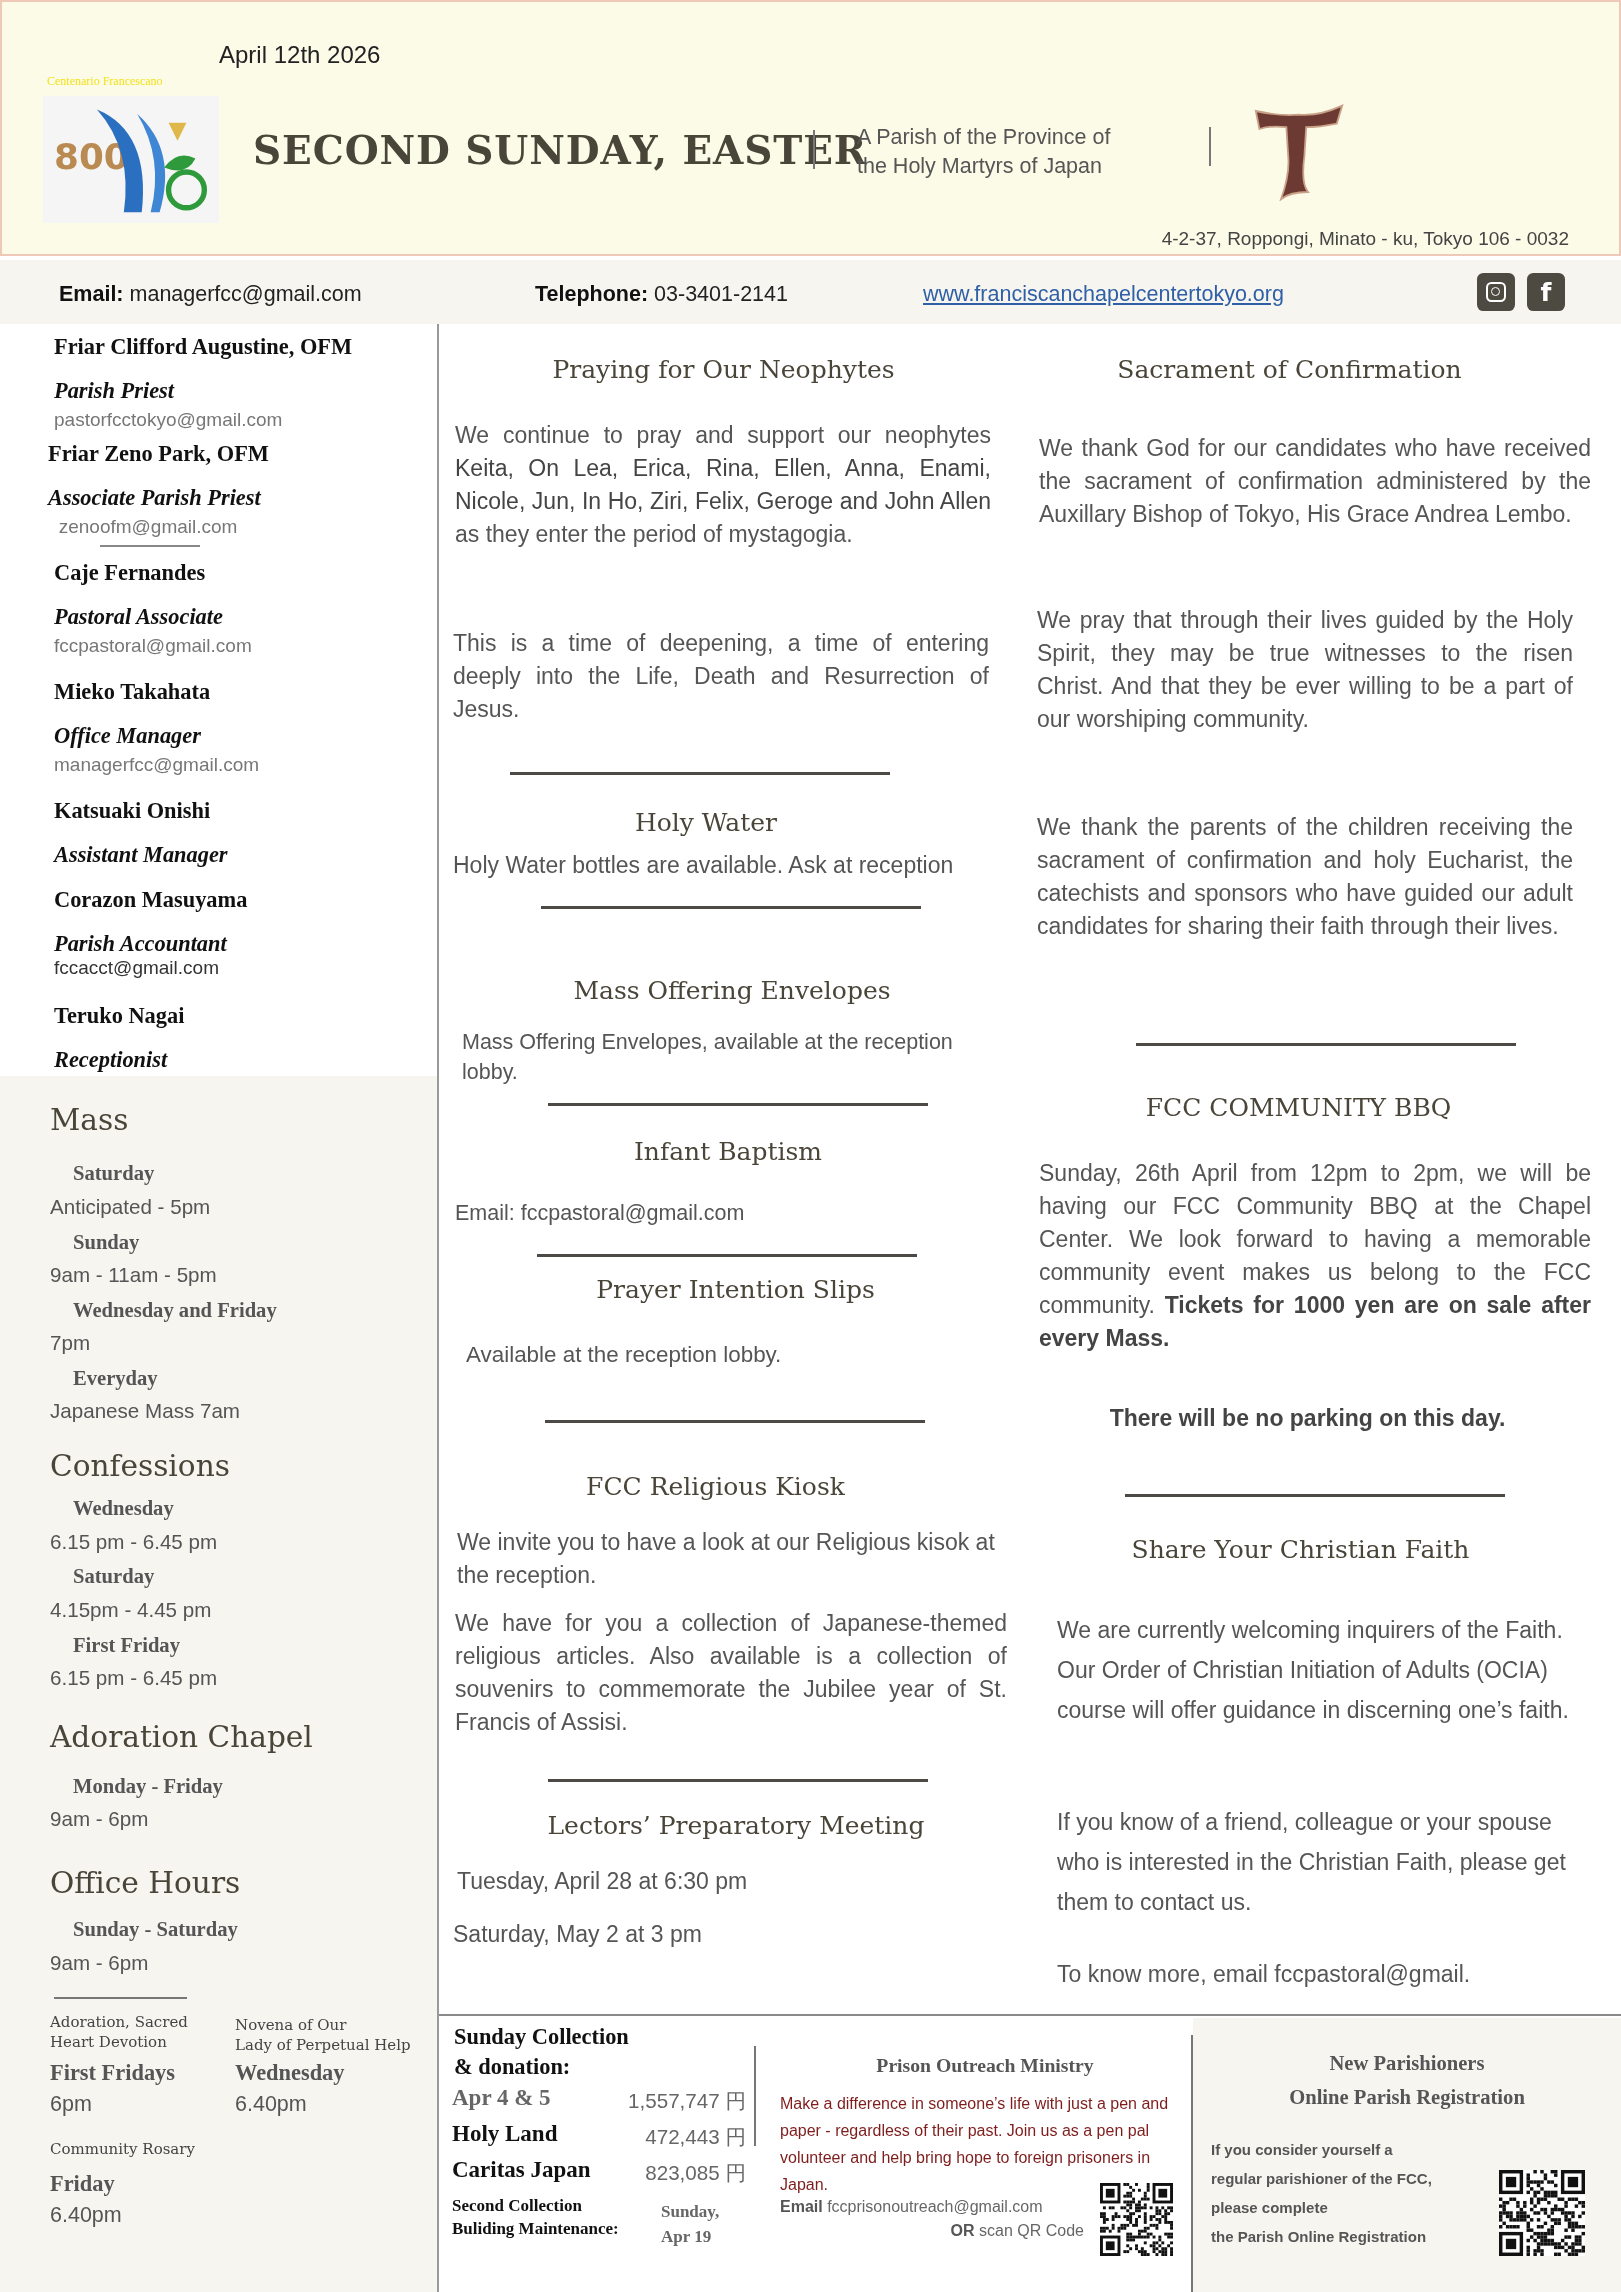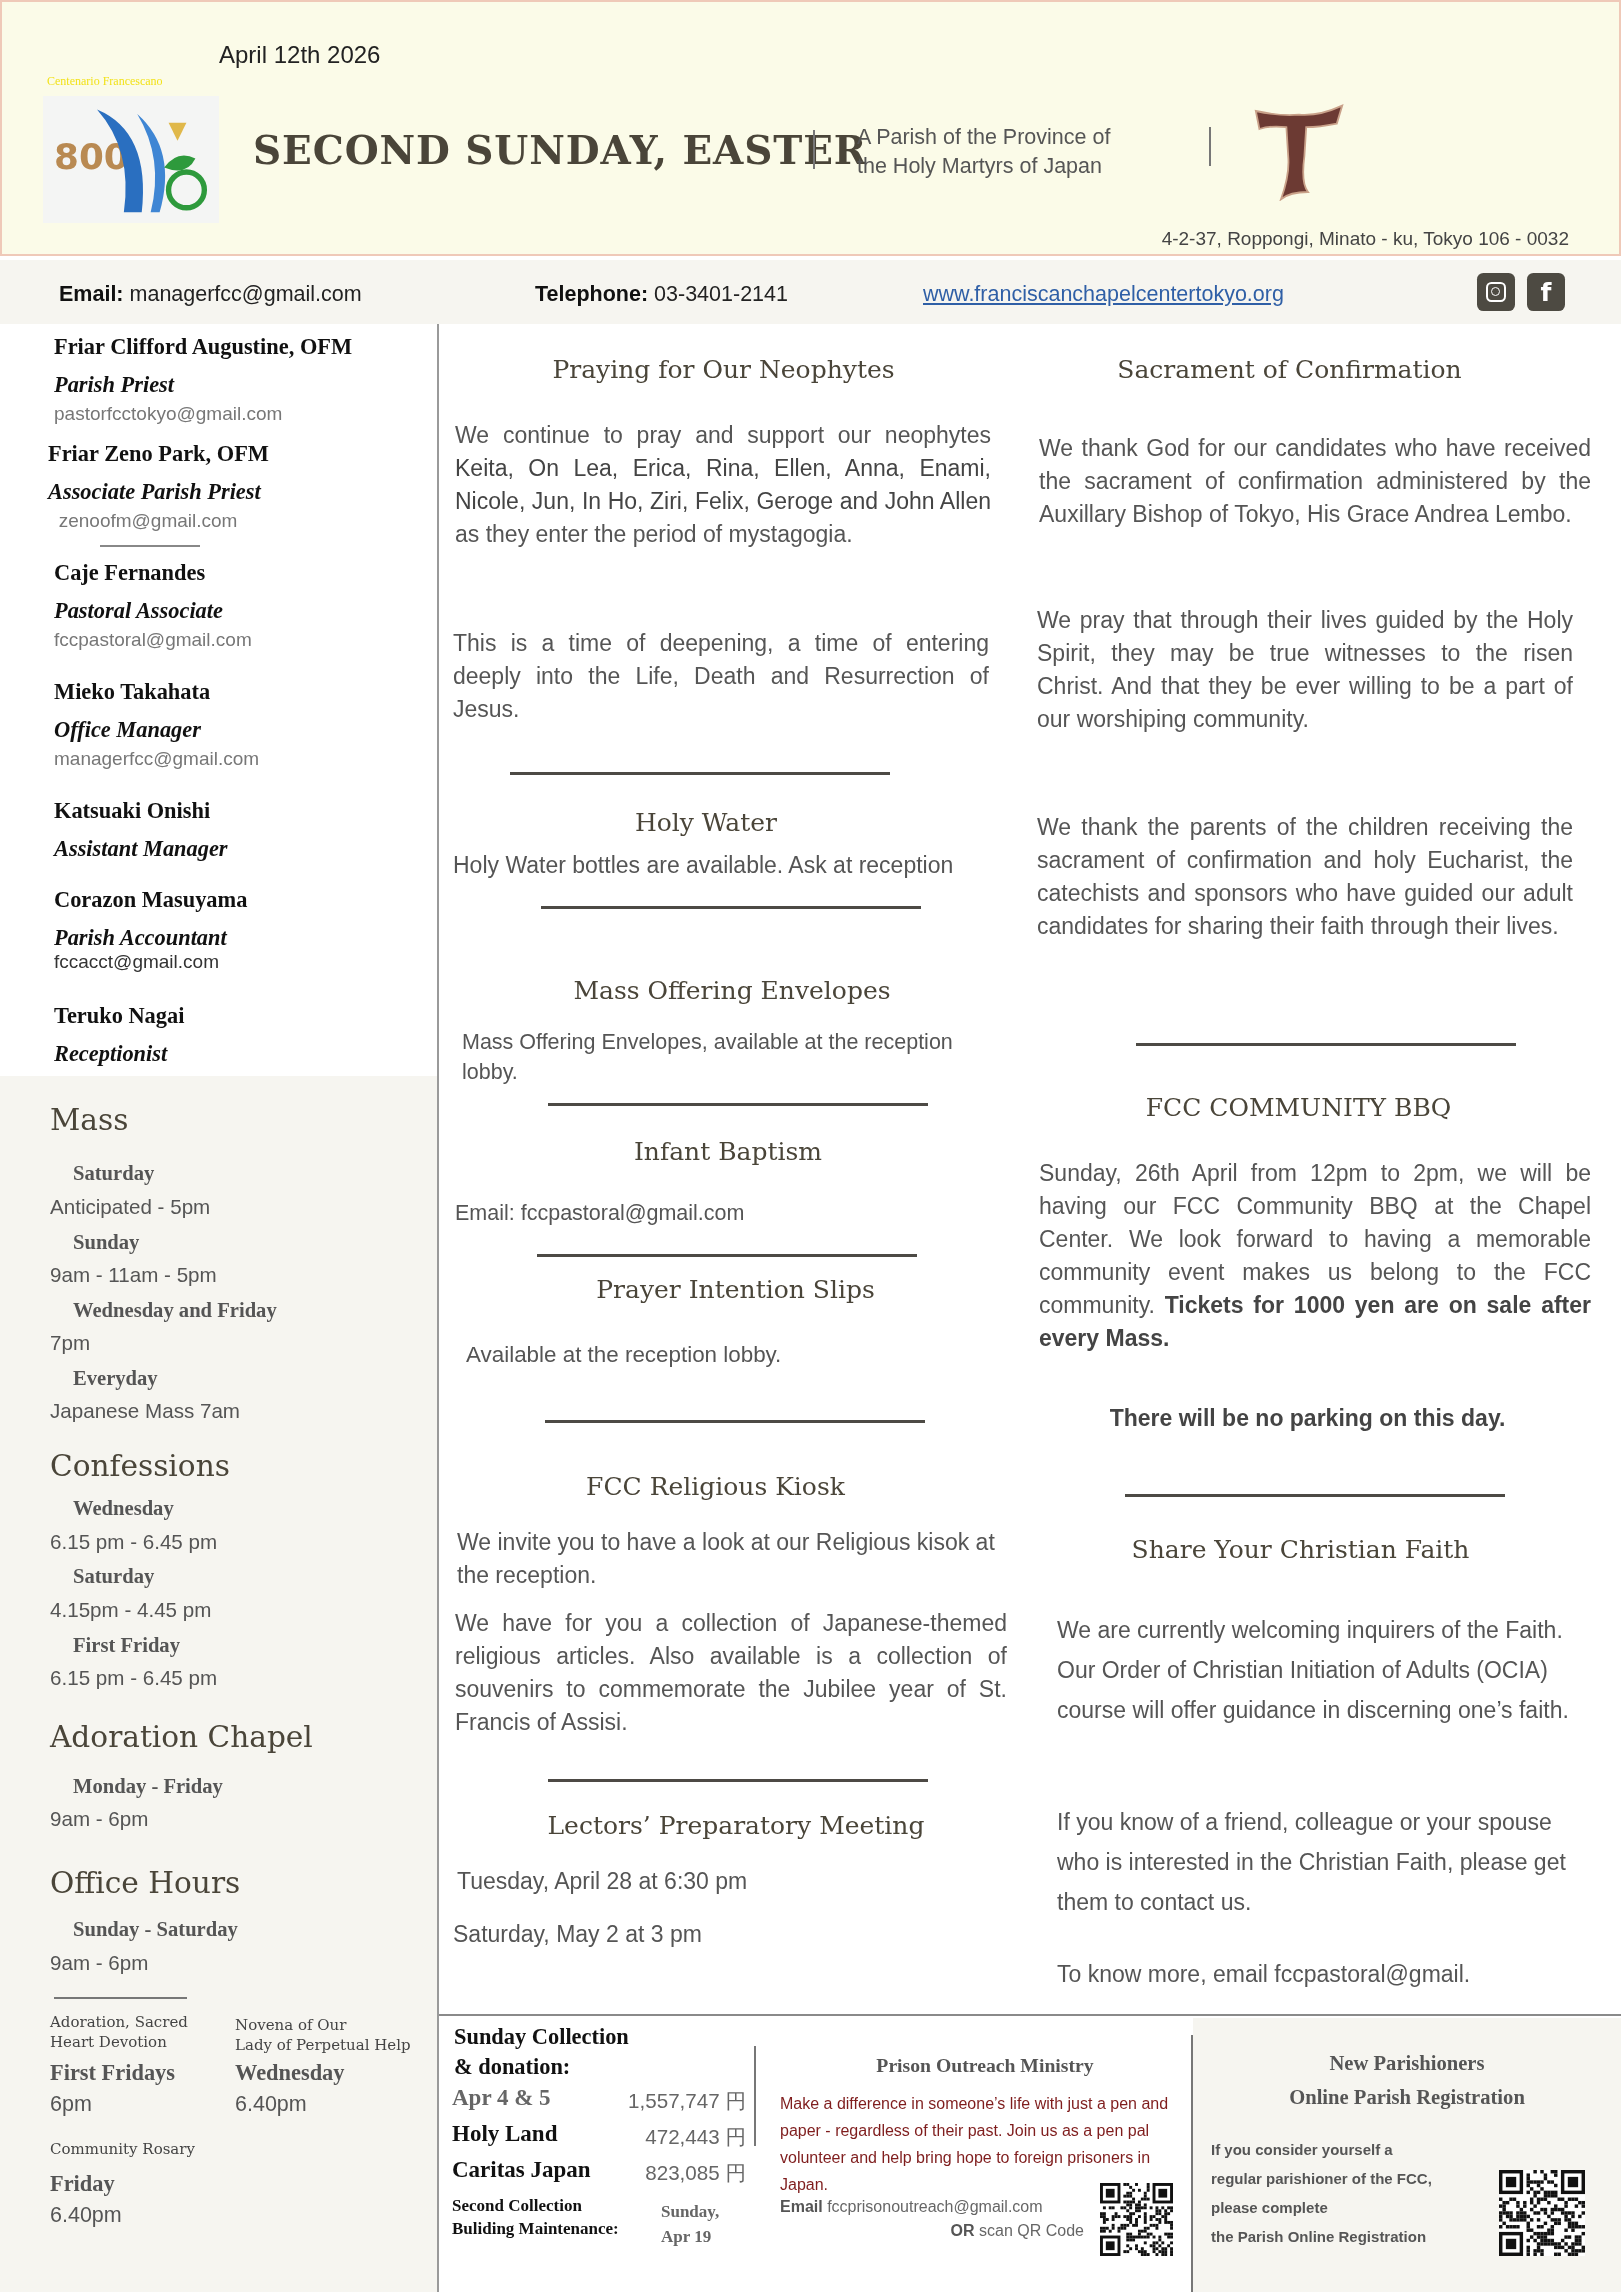--- a/index.html
+++ b/index.html
@@ -38,21 +38,21 @@
   .social.fb { left: 1527px; font-size: 25px; }
   .ig-box { width: 19.7px; height: 19.7px; border: 2.7px solid #fff; border-radius: 5.4px; position: relative; }
   .ig-box::after { content: ""; position: absolute; left: 2.7px; top: 2.7px; width: 9px; height: 9px; border: 1.8px solid #fff; border-radius: 50%; box-sizing: border-box; }
 
   
   .sidebar-staff { position: absolute; left: 0; top: 324px; width: 437px; height: 752px; background: #fff; }
   .sidebar-sched { position: absolute; left: 0; top: 1076px; width: 437px; height: 1216px; background: #f6f5f0; }
   .col-divider { position: absolute; left: 437px; top: 324px; width: 1.8px; height: 1969px; background: #9a9a9a; }
   .staff { position: absolute; left: 54px; font-family: "Liberation Serif", serif; }
   .staff .nm { font-size: 22.4px; font-weight: bold; color: #111; display: block; }
-  .staff .rl { font-size: 22.4px; font-style: italic; font-weight: bold; color: #111; display: block; margin-top: 12px; }
+  .staff .rl { font-size: 22.4px; font-style: italic; font-weight: bold; color: #111; display: block; margin-top: 18px; }
   .staff .em { font-size: 19px; color: #777; font-family: "Liberation Sans", sans-serif; display: block; margin-top: 5.4px; }
   .staff-rule { position: absolute; left: 100px; top: 545px; width: 100px; height: 1.8px; background: #888; }
 
   .sched-h { position: absolute; left: 50px; font-size: 29.6px; color: #4a4539; font-family: "DejaVu Serif", serif; }
   .sched-day { position: absolute; left: 50px; font-size: 20.6px; font-weight: bold; color: #555; font-family: "Liberation Serif", serif; margin-left: 23px; }
   .sched-time { position: absolute; left: 50px; font-size: 20.6px; color: #555; font-family: "Liberation Sans", sans-serif; }
   .sched-rule { position: absolute; left: 54px; top: 1997px; width: 133px; height: 1.8px; background: #777; }
   .dev-label { position: absolute; font-size: 15px; line-height: 19.7px; color: #444; font-family: "DejaVu Serif", serif; }
   .dev-day { position: absolute; font-size: 22.4px; font-weight: bold; color: #555; font-family: "Liberation Serif", serif; }
   .dev-time { position: absolute; font-size: 21.5px; color: #555; font-family: "Liberation Sans", sans-serif; }

